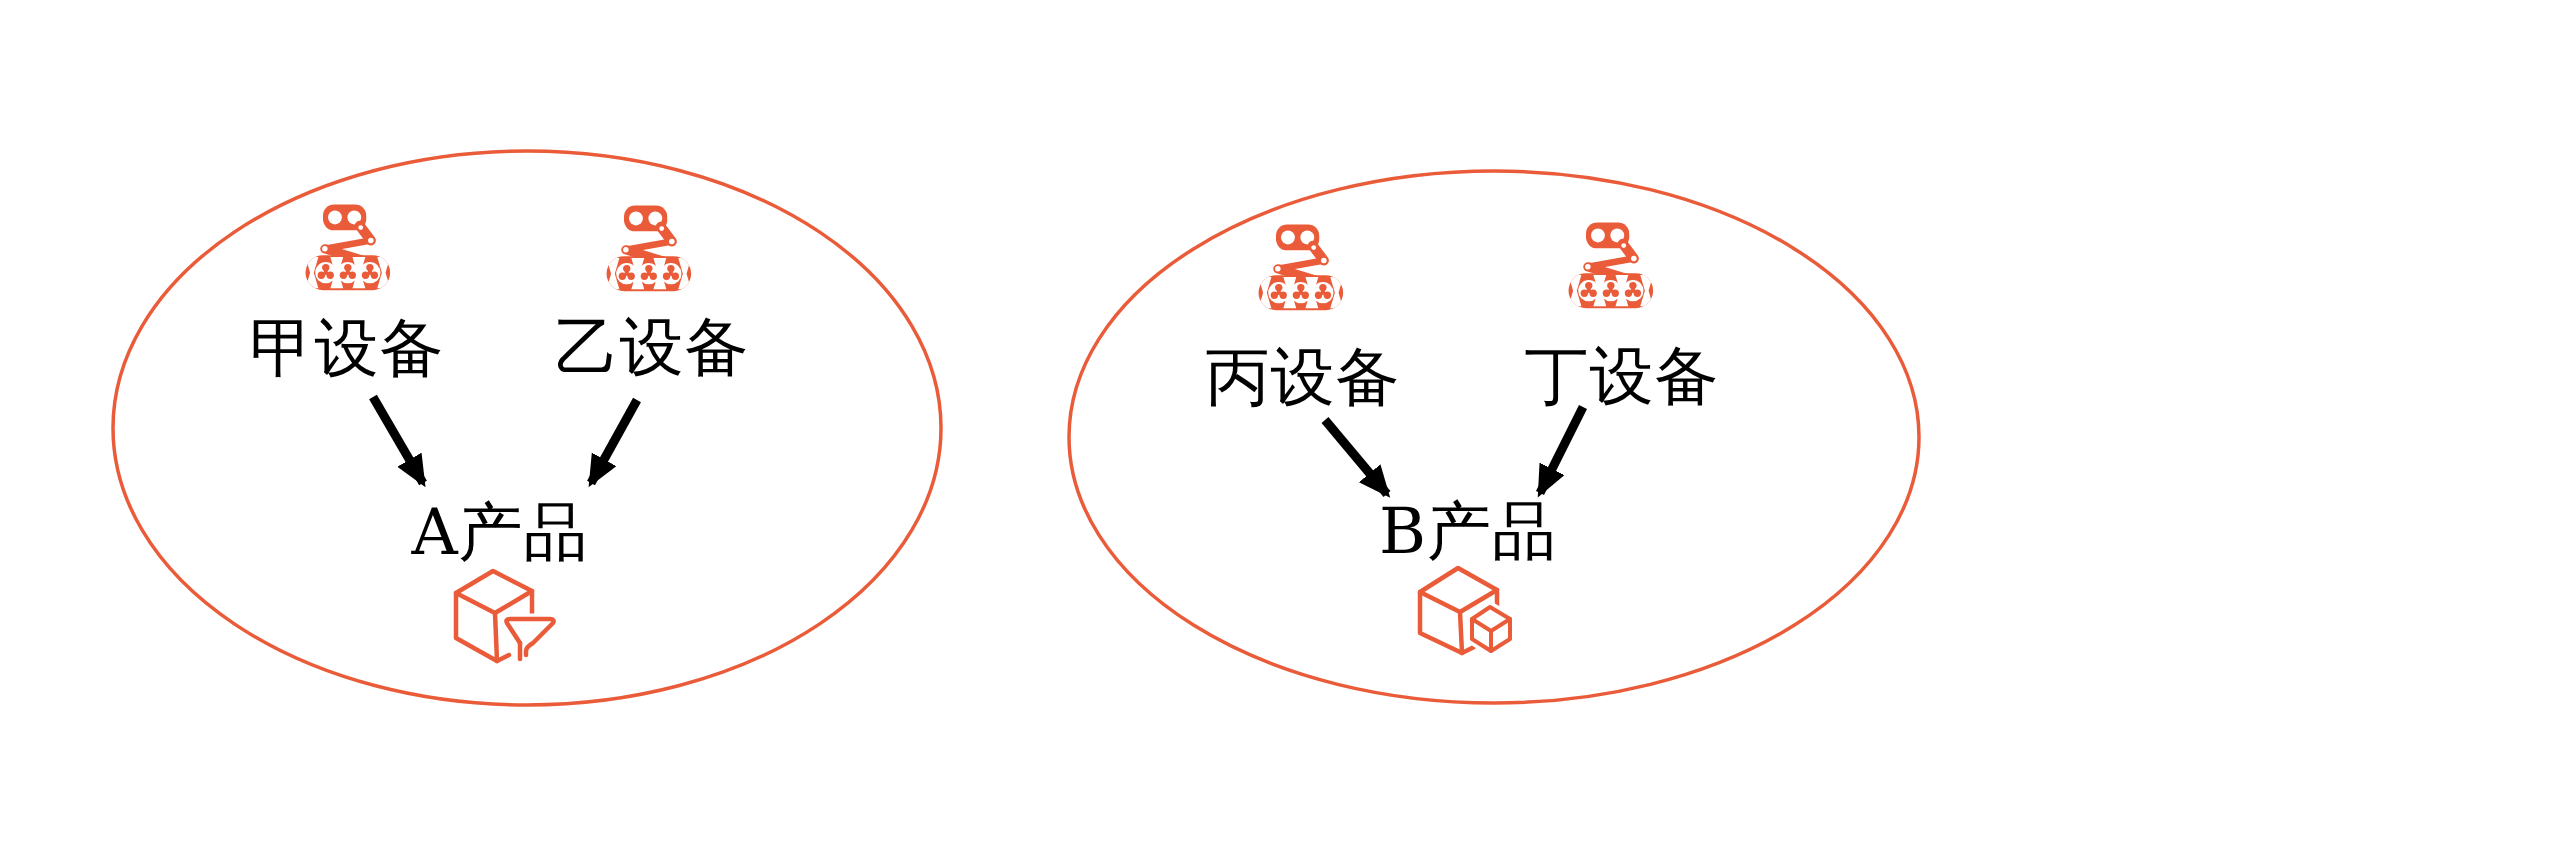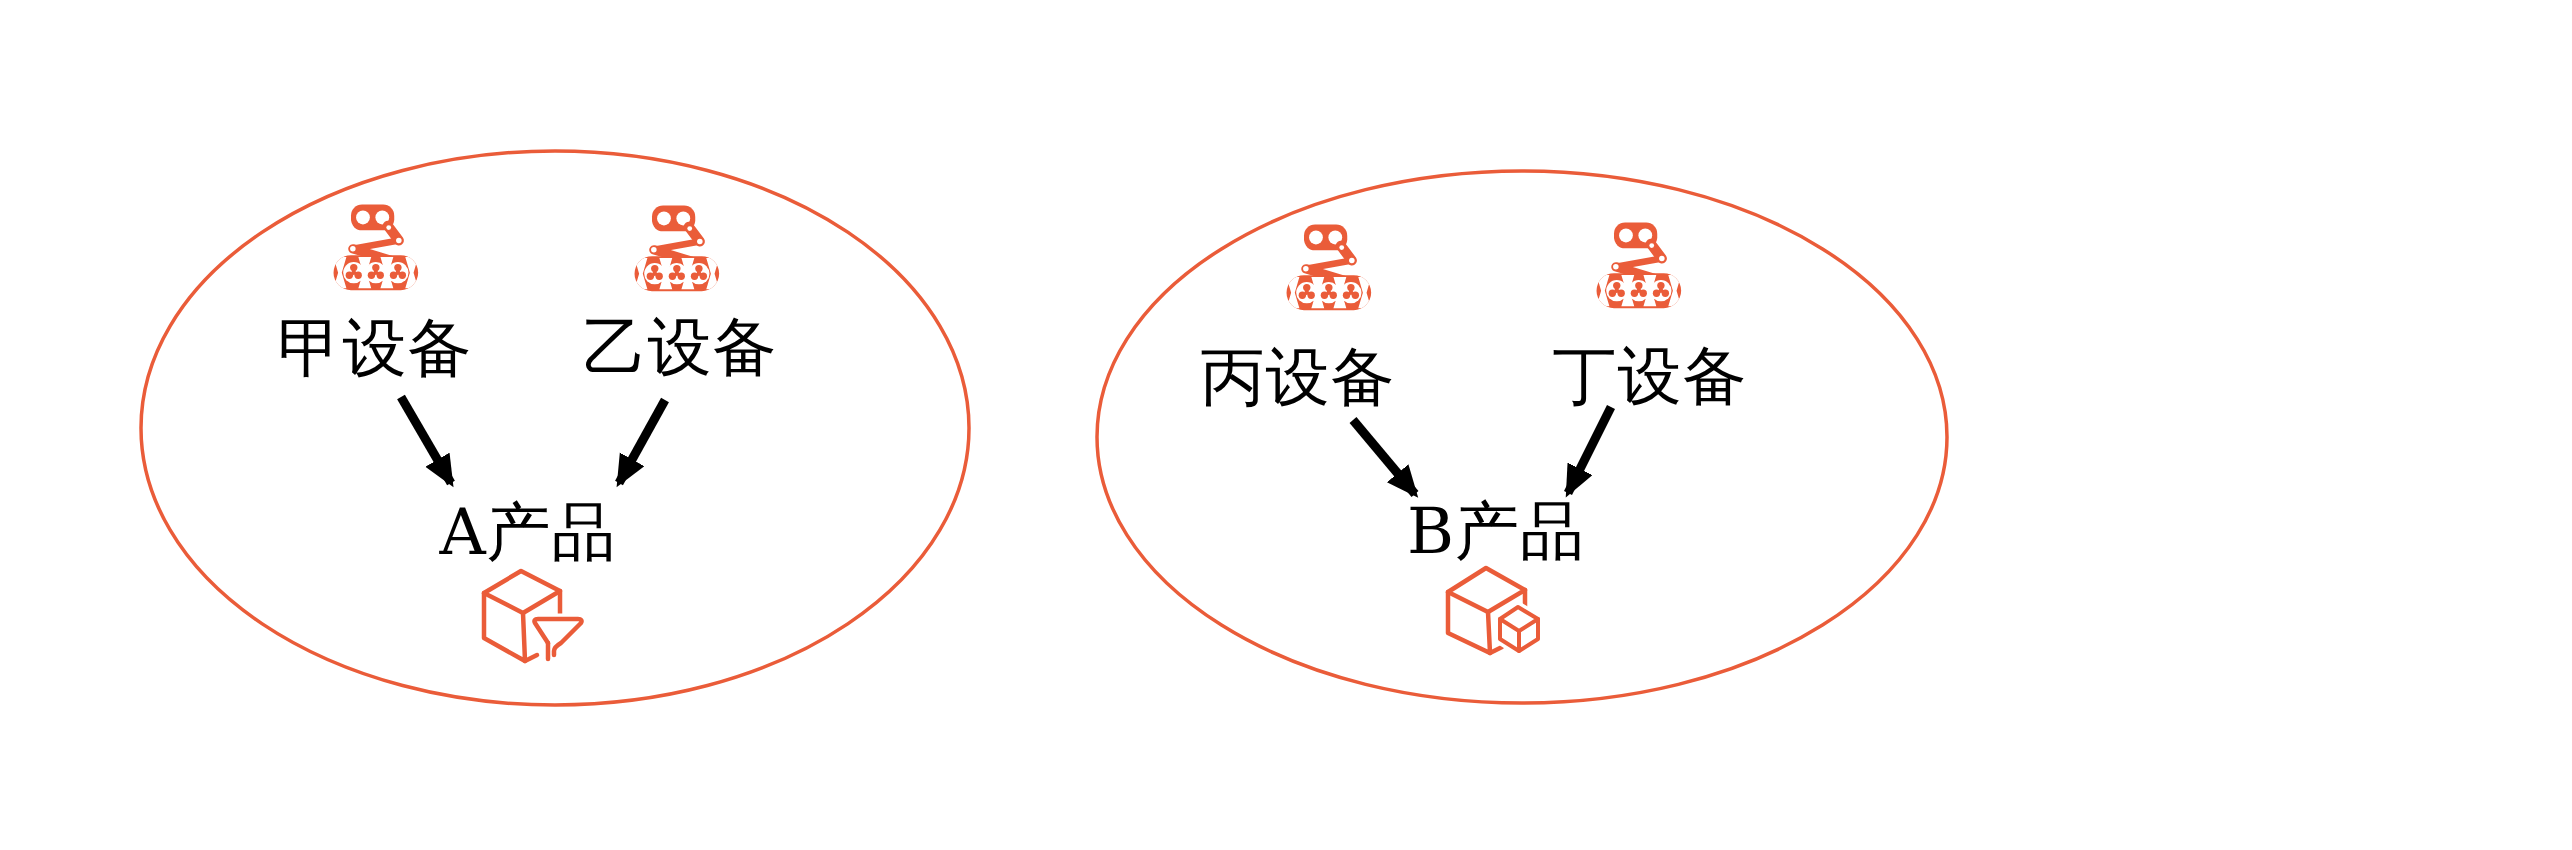--- a/index.html
+++ b/index.html
@@ -2,21 +2,20 @@
 <html><head>
 <meta charset="utf-8">
 <style>
   html,body{margin:0;padding:0;background:#fff;}
   #canvas{
     position:relative;
     width:2430px;height:850px;
     background:#fff;
     overflow:hidden;
     font-family:"DejaVu Serif","Liberation Serif",serif;
-    margin-left:28px;
   }
   .label{
     position:absolute;
     transform:translate(-50%,-50%);
     font-size:64px;
     color:#000;
     white-space:nowrap;
     letter-spacing:1px;
   }
   .icon{position:absolute;}
@@ -125,21 +124,21 @@
     </g>
   </svg>
 
   <svg class="icon" style="left:1253px;top:220px" width="92" height="92">
       <use href="#machine"></use>
     </svg>
   <svg class="icon" style="left:1563px;top:218px" width="92" height="92">
       <use href="#machine"></use>
     </svg>
 
-  <div class="label" style="left:1270px;top:377px">丙设备</div>
+  <div class="label" style="left:1303px;top:377px">丙设备</div>
   <div class="label" style="left:1468px;top:531px">B产品</div>
 
   <div class="label" style="left:1622px;top:376px">丁设备</div>
 
   <svg class="icon" style="left:1408px;top:556px" width="110" height="110" viewBox="0 0 110 110" fill="none" stroke-linejoin="round" stroke-linecap="round">
     <g stroke="#EA5C39" stroke-width="4.5">
       <path d="M50,12 L89,34 L52,56 L12,36 Z"></path>
       <path d="M12,36 V77 L54,97 L52,56"></path>
       <path d="M89,34 V70"></path>
       <path d="M54,97 L66,91"></path>

